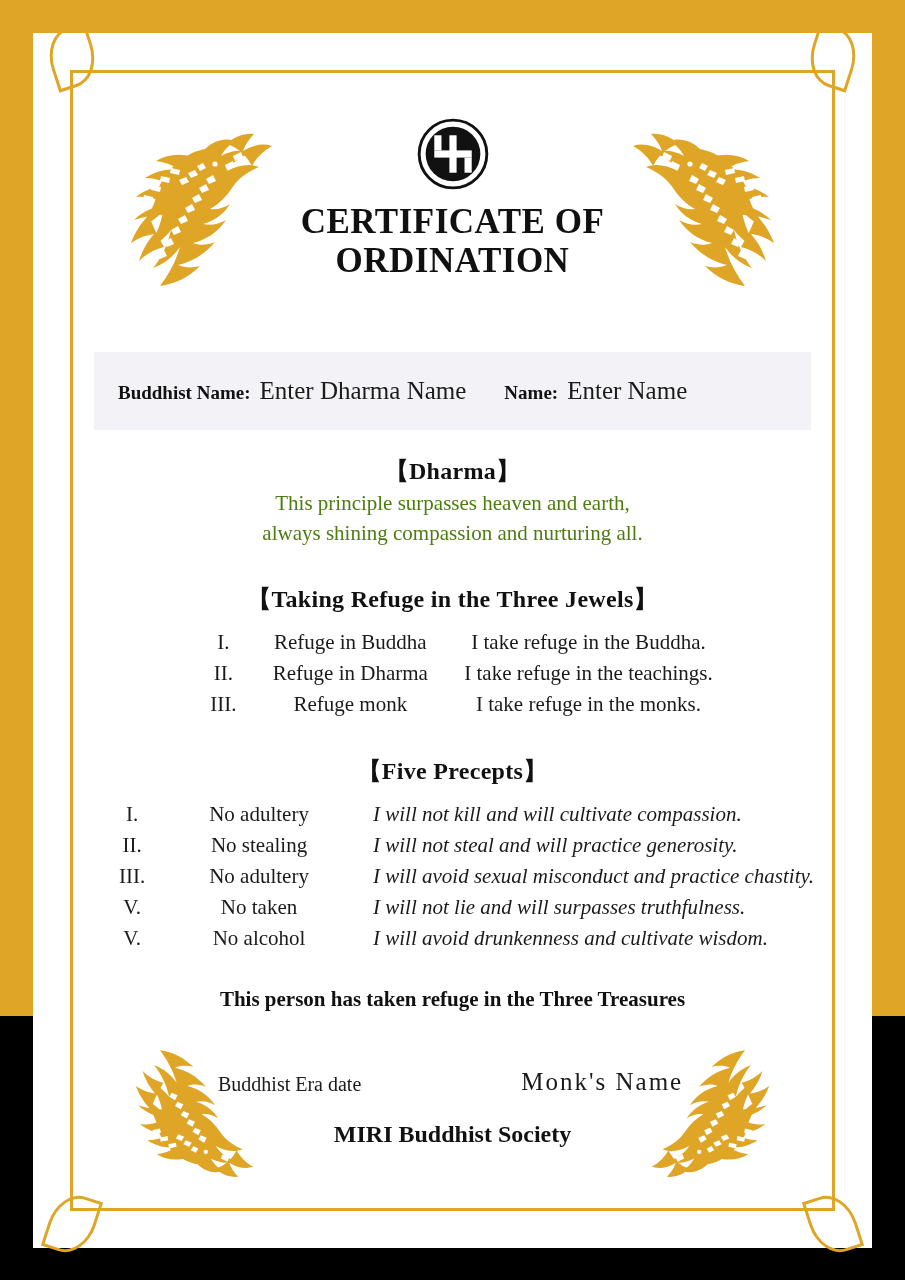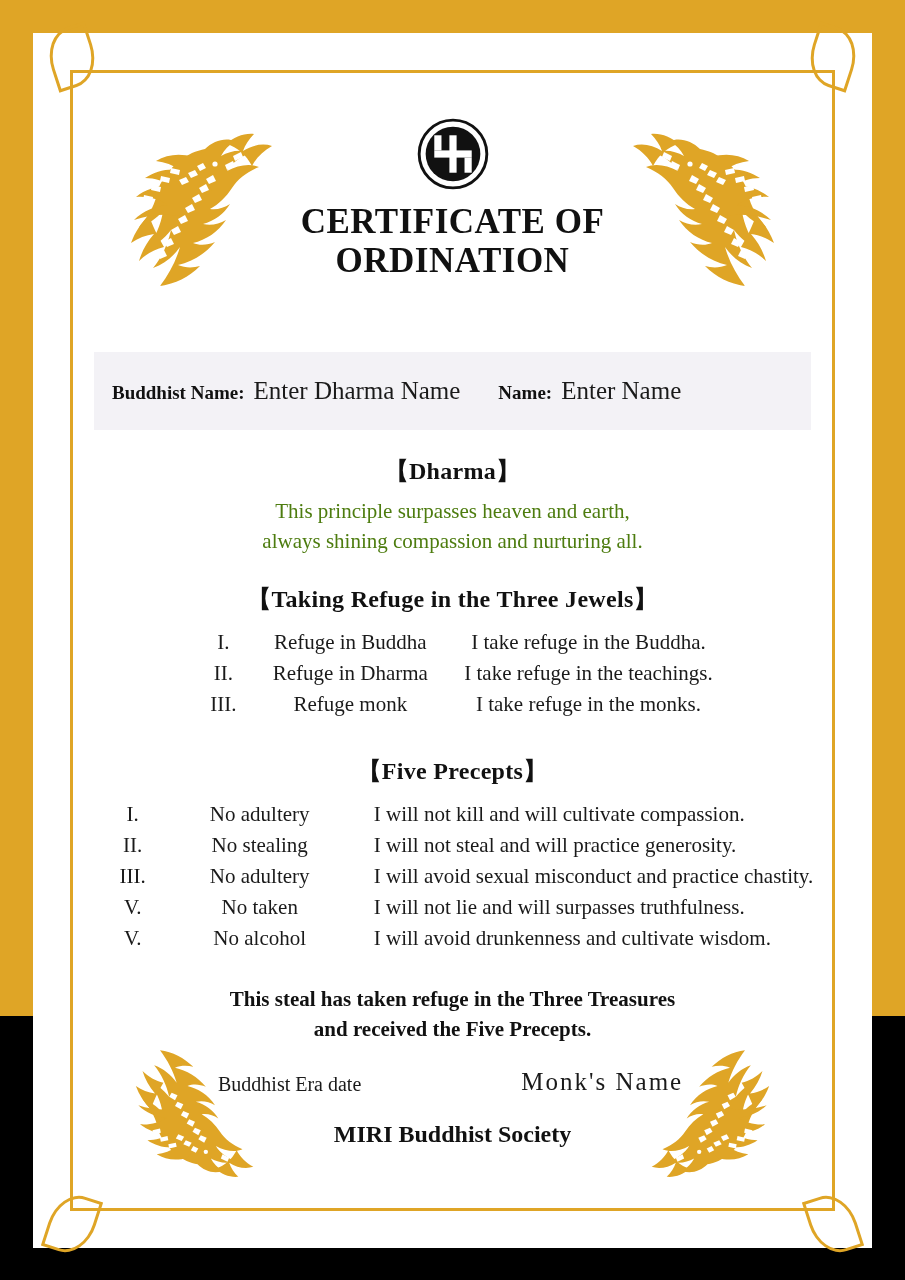--- a/index.html
+++ b/index.html
@@ -73,55 +73,55 @@
 
   .name-band {
     position:absolute; left:61px; top:319px;
     width:717px; height:78px;
     background:#f3f2f6;
     display:flex; align-items:center;
   }
   .nb-label { font-weight:bold; font-size:19px; color:#111; }
   .nb-value { font-size:25px; color:#1a1a1a; }
   .nb-group { display:flex; align-items:baseline; gap:9px; }
-  .nb-g1 { margin-left:18px; }
+  .nb-g1 { margin-left:24px; }
   .nb-g2 { margin-left:38px; }
 
   .section { position:absolute; left:0; right:0; text-align:center; }
 
   .sec-head {
     font-family:"Liberation Serif", serif;
     font-weight:bold;
     font-size:24px;
     color:#111;
     letter-spacing:0.3px;
   }
   .sec-line {
     font-size:21px; color:#4d7c0f; line-height:1.42;
   }
 
   .dharma { top:422px; }
-  .dharma .sec-head { margin-bottom:10px; }
+  .dharma .sec-head { margin-bottom:2px; }
 
   .jewels { top:550px; }
   .jewels .sec-head { margin-bottom:12px; }
 
   .precepts { top:722px; }
   .precepts .sec-head { margin-bottom:12px; }
 
   table.rows { border-collapse:collapse; margin:0 auto; }
   table.rows td { font-size:21px; color:#1a1a1a; padding:3px 0; white-space:nowrap; }
 
   .jewels td.num  { width:62px; text-align:center; }
   .jewels td.mid  { width:210px; text-align:center; padding-right:18px; }
   .jewels td.desc { text-align:center; }
 
   .precepts td.num  { width:82px; text-align:center; }
   .precepts td.mid  { width:200px; text-align:center; padding-right:28px; }
-  .precepts td.desc { text-align:left; }
+  .precepts td.desc { text-align:left;font-style:italic; }
 
   .attest {
     position:absolute; left:0; right:0; top:952px;
     text-align:center;
     font-weight:bold; font-size:21px; color:#111; line-height:1.42;
   }
 
   .sign-row {
     position:absolute; left:0; right:0; top:1035px;
     display:flex; align-items:flex-end;
@@ -357,22 +357,21 @@
           <tr>
             <td class="num">V.</td>
             <td class="mid">No alcohol</td>
             <td class="desc">I will avoid drunkenness and cultivate wisdom.</td>
           </tr>
         </tbody>
       </table>
     </div>
 
     <div class="attest">
-      <div>This steal has taken refuge in the Three Treasures</div>
-      <div>and received the Five Precepts.</div>
+      <div>This person has taken refuge in the Three Treasures</div>
     </div>
 
     <div class="sign-row">
       <span class="sign-date">Buddhist Era date</span>
       <span class="sign-monk">Monk's Name</span>
     </div>
 
     <div class="society">MIRI Buddhist Society</div>
 
   </div>

